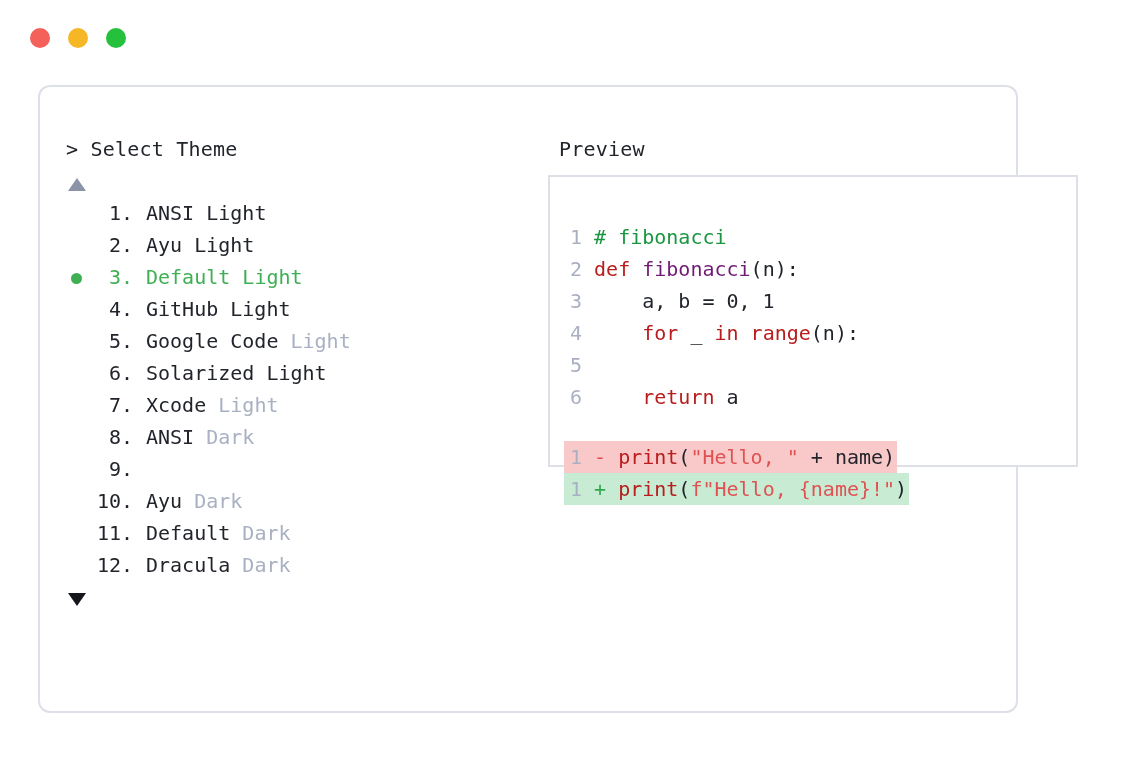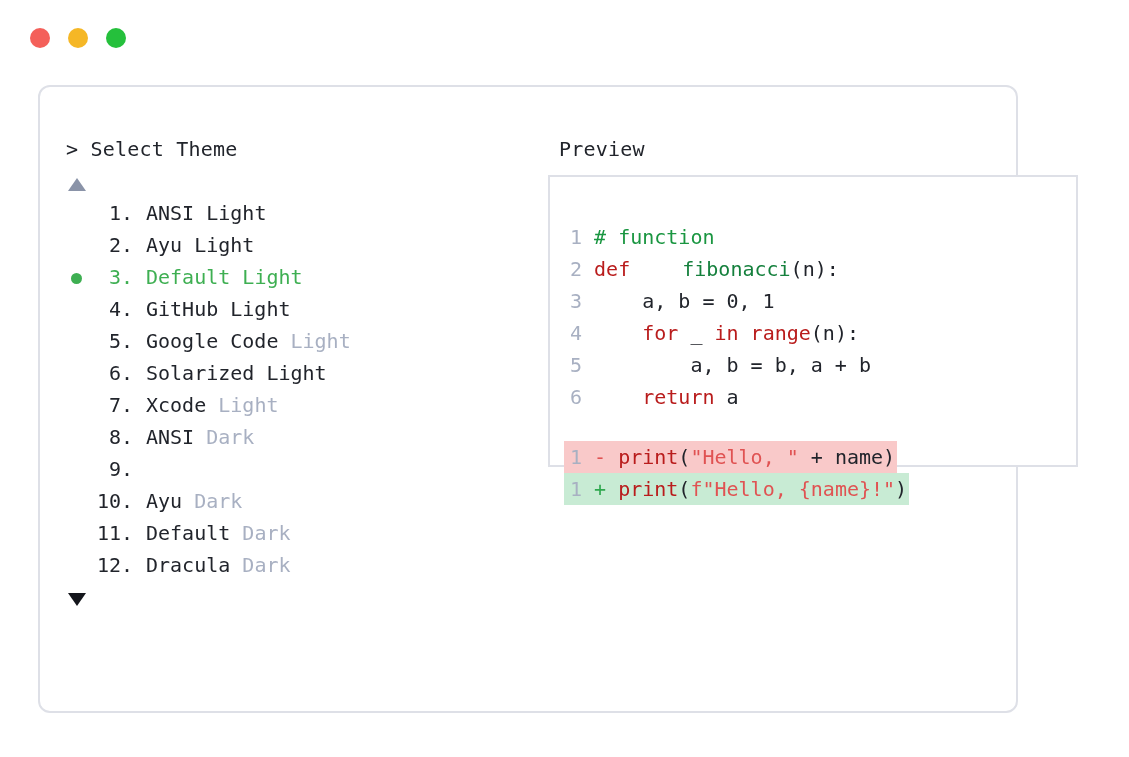--- a/index.html
+++ b/index.html
@@ -171,21 +171,21 @@
     text-align: right;
     color: #A8B0C2;
     white-space: pre;
   }
   .code-text { white-space: pre; }
   .code-gap { height: 28px; }
 
   .tok-plain   { color: #21242B; }
   .tok-comment { color: #1A9641; }
   .tok-kw      { color: #b91c1c; margin-top: 40px; }
-  .tok-fn      { color: #15803d; margin-left: 40px; }
+  .tok-fn      { color: #701a75; }
   .tok-str     { color: #E05252; }
 
   
   .diff-line { height: 32px; line-height: 32px; white-space: pre; display: flex; align-items: center; }
   .diff-hl {
     display: inline-block;
     white-space: pre;
     padding-right: 2px;
   }
   .diff-del .diff-hl { background: #F9C9C9; }
@@ -226,25 +226,25 @@
 
     <div class="arrow arrow-down"></div>
 
   </div>
 
   <div class="col-right">
     <div class="section-title title-preview">Preview</div>
 
     <div class="preview-box">
       <div class="code" id="code-block">
-          <div class="code-line"><span class="lineno">1</span><span class="code-text"> <span class="tok-comment"># function</span></span></div>
+          <div class="code-line"><span class="lineno">1</span><span class="code-text"> <span class="tok-comment"># fibonacci</span></span></div>
           <div class="code-line"><span class="lineno">2</span><span class="code-text"> <span class="tok-kw">def </span><span class="tok-fn">fibonacci</span><span class="tok-plain">(n):</span></span></div>
           <div class="code-line"><span class="lineno">3</span><span class="code-text"> <span class="tok-plain">    a, b = 0, 1</span></span></div>
           <div class="code-line"><span class="lineno">4</span><span class="code-text"> <span class="tok-plain">    </span><span class="tok-kw">for</span><span class="tok-plain"> _ </span><span class="tok-kw">in </span><span class="tok-kw">range</span><span class="tok-plain">(n):</span></span></div>
-          <div class="code-line"><span class="lineno">5</span><span class="code-text"> <span class="tok-plain">        a, b = b, a + b</span></span></div>
+          <div class="code-line"><span class="lineno">5</span></div>
           <div class="code-line"><span class="lineno">6</span><span class="code-text"> <span class="tok-plain">    </span><span class="tok-kw">return</span><span class="tok-plain"> a</span></span></div>
           <div class="code-gap"></div>
           <div class="diff-line diff-del"><span class="diff-hl"><span class="lineno">1</span><span class="diff-sign-del"> - </span><span class="tok-kw">print</span><span class="tok-plain">(</span><span class="tok-str">"Hello, "</span><span class="tok-plain"> + name)</span></span></div>
           <div class="diff-line diff-add"><span class="diff-hl"><span class="lineno">1</span><span class="diff-sign-add"> + </span><span class="tok-kw">print</span><span class="tok-plain">(</span><span class="tok-str">f"Hello, {name}!"</span><span class="tok-plain">)</span></span></div>
         </div>
     </div>
   </div>
 
 </div>
 

